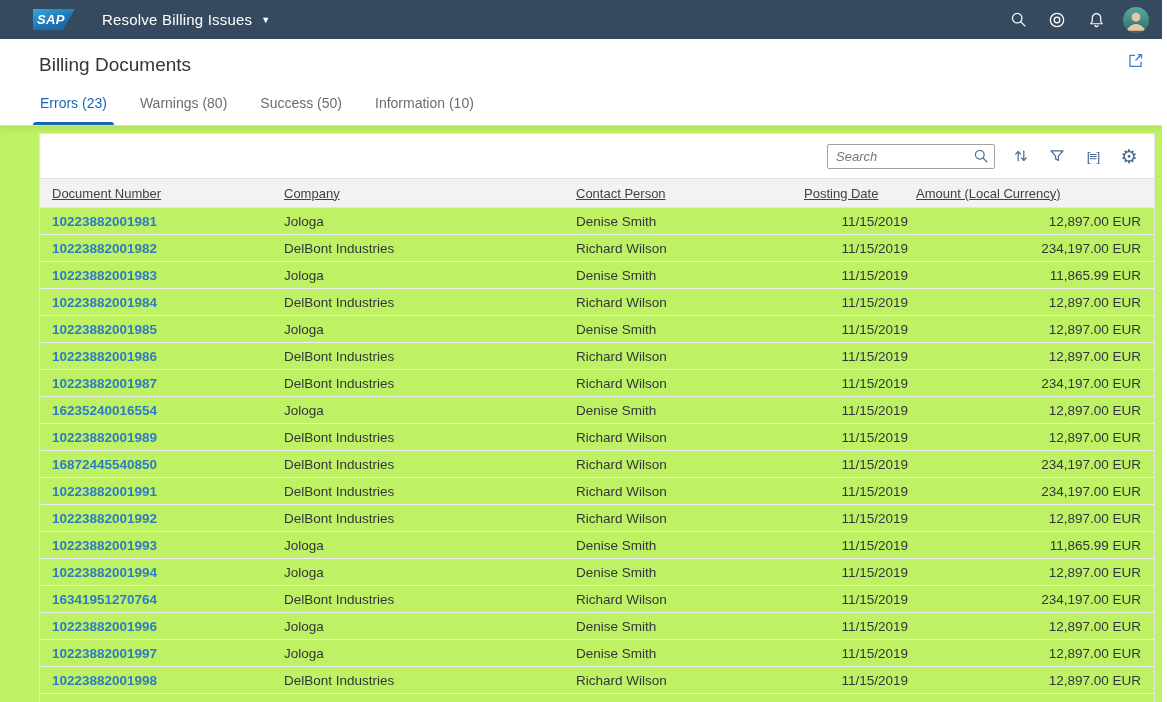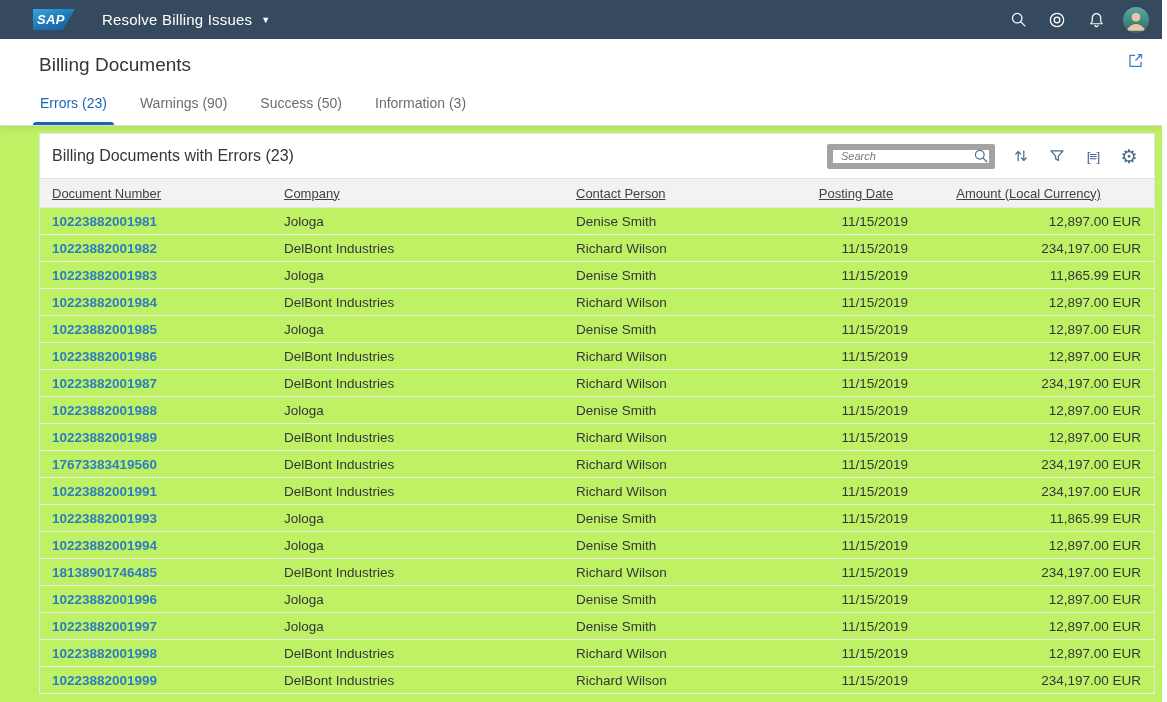--- a/index.html
+++ b/index.html
@@ -27,33 +27,33 @@
   .tab.active { color:#1866b4; }
   .tab.active::after { content:""; position:absolute; left:-7px; right:-7px; bottom:0; height:3px; background:#1866b4; border-radius:3px 3px 0 0; }
 
   
   .content { padding:7px 7px 0 39px; }
   .table-card { border:1px solid #e4e4e4; border-bottom:none; }
   .toolbar { display:flex; align-items:center; height:44px; padding:0 15px 0 12px; background:#fff; }
   .table-title { font-size:16px; color:#32363a; font-weight:400; }
   .toolbar-right { margin-left:auto; display:flex; align-items:center; gap:16px; }
   .searchbox { position:relative; width:168px; }
-  .searchbox input { width:168px; height:25px; border:6px solid #a3a3a3; border-radius:2px; padding:0 26px 0 8px;
-                     font-family:"Liberation Sans",sans-serif; font-size:11px; color:#32363a; outline:none; }
+  .searchbox input { width:168px; height:25px; border:1px solid #a3a3a3; border-radius:2px; padding:0 26px 0 8px;
+                     font-family:"Liberation Sans",sans-serif; font-size:13px; color:#32363a; outline:none; }
   .searchbox input::placeholder { color:#74777a; font-style:italic; }
   .searchbox .mag { position:absolute; right:6px; top:4px; cursor:pointer; }
   .tb-icon { color:#46698e; display:flex; align-items:center; justify-content:center; width:20px; height:20px; cursor:pointer; font-size:14px; }
   .tb-icon.gear { font-size:19px; line-height:1; }
   .tb-icon.group { font-size:13.5px; letter-spacing:-1px; }
 
   
   table { width:100%; border-collapse:collapse; table-layout:fixed; }
   thead th { background:#f2f2f2; border-top:1px solid #e4e4e4; border-bottom:1px solid #e4e4e4;
              font-size:13px; font-weight:400; color:#3f4347; text-align:left; height:29px; padding:0 0 0 12px;text-decoration:underline; }
-  thead th.right { text-align:center; padding:0 8px 0 0; }
+  thead th.right { text-align:left; padding:0 8px 0 0; }
   thead th.amount-h { padding-right:13px; }
   tbody td { height:27px; border-bottom:1px solid #ededef; font-size:13.5px; color:#32363a; padding:0 0 0 12px;
              white-space:nowrap; overflow:hidden; }
   tbody td.right { text-align:right; padding:0 8px 0 0; }
   tbody td.amount { padding-right:13px; }
   td a { color:#2f7cc1; text-decoration:none; cursor:pointer;font-weight:bold; }
   col.c1 { width:232px; } col.c2 { width:292px; } col.c3 { width:240px; } col.c4 { width:112px; } col.c5 { width:auto; }
 </style>
 </head>
 <body>
@@ -98,31 +98,30 @@
     <div class="page-title">Billing Documents</div>
     <div class="share-btn">
       <svg width="17" height="17" viewBox="0 0 20 20" fill="none" stroke="#3b82c4" stroke-width="1.5">
           <path d="M16.5 11.5v5.5H3.5V4h6"></path>
           <path d="M12.5 3h4.5v4.5"></path>
           <path d="M17 3l-7 7"></path>
         </svg>
     </div>
     <div class="tabs">
       <div class="tab active">Errors (23)</div>
-      <div class="tab">Warnings (90)</div>
+      <div class="tab">Warnings (80)</div>
       <div class="tab">Success (50)</div>
-      <div class="tab">Information (3)</div>
+      <div class="tab">Information (10)</div>
     </div>
   </div>
 
   <div class="content">
     <div class="table-card">
 
       <div class="toolbar">
-        <span class="table-title">Billing Documents with Errors (23)</span>
         <div class="toolbar-right">
           <div class="searchbox">
             <input type="text" placeholder="Search" style="">
             <span class="mag">
               <svg width="16" height="16" viewBox="0 0 20 20">
                   <circle cx="8.5" cy="8.5" r="5.4" fill="none" stroke="#46698e" stroke-width="1.5"></circle>
                   <line x1="12.7" y1="12.7" x2="17.2" y2="17.2" stroke="#46698e" stroke-width="1.5" stroke-linecap="round"></line>
                 </svg>
             </span>
           </div>
@@ -212,70 +211,77 @@
 
         <tr>
           <td><a>10223882001987</a></td>
           <td>DelBont Industries</td>
           <td>Richard Wilson</td>
           <td class="right">11/15/2019</td>
           <td class="right amount">234,197.00 EUR</td>
         </tr>
 
         <tr>
-          <td><a>10223882001988</a></td>
+          <td><a>16235240016554</a></td>
           <td>Jologa</td>
           <td>Denise Smith</td>
           <td class="right">11/15/2019</td>
           <td class="right amount">12,897.00 EUR</td>
         </tr>
 
         <tr>
           <td><a>10223882001989</a></td>
           <td>DelBont Industries</td>
           <td>Richard Wilson</td>
           <td class="right">11/15/2019</td>
           <td class="right amount">12,897.00 EUR</td>
         </tr>
 
         <tr>
-          <td><a>17673383419560</a></td>
+          <td><a>16872445540850</a></td>
           <td>DelBont Industries</td>
           <td>Richard Wilson</td>
           <td class="right">11/15/2019</td>
           <td class="right amount">234,197.00 EUR</td>
         </tr>
 
         <tr>
           <td><a>10223882001991</a></td>
           <td>DelBont Industries</td>
           <td>Richard Wilson</td>
           <td class="right">11/15/2019</td>
           <td class="right amount">234,197.00 EUR</td>
         </tr>
 
+        <tr>
+          <td><a>10223882001992</a></td>
+          <td>DelBont Industries</td>
+          <td>Richard Wilson</td>
+          <td class="right">11/15/2019</td>
+          <td class="right amount">12,897.00 EUR</td>
+        </tr>
 
         <tr>
           <td><a>10223882001993</a></td>
           <td>Jologa</td>
           <td>Denise Smith</td>
           <td class="right">11/15/2019</td>
           <td class="right amount">11,865.99 EUR</td>
         </tr>
 
         <tr>
           <td><a>10223882001994</a></td>
           <td>Jologa</td>
           <td>Denise Smith</td>
           <td class="right">11/15/2019</td>
           <td class="right amount">12,897.00 EUR</td>
         </tr>
 
         <tr>
-          <td><a>18138901746485</a></td>
+          <td><a>16341951270764</a></td>
           <td>DelBont Industries</td>
           <td>Richard Wilson</td>
           <td class="right">11/15/2019</td>
           <td class="right amount">234,197.00 EUR</td>
         </tr>
 
         <tr>
           <td><a>10223882001996</a></td>
           <td>Jologa</td>
           <td>Denise Smith</td>

